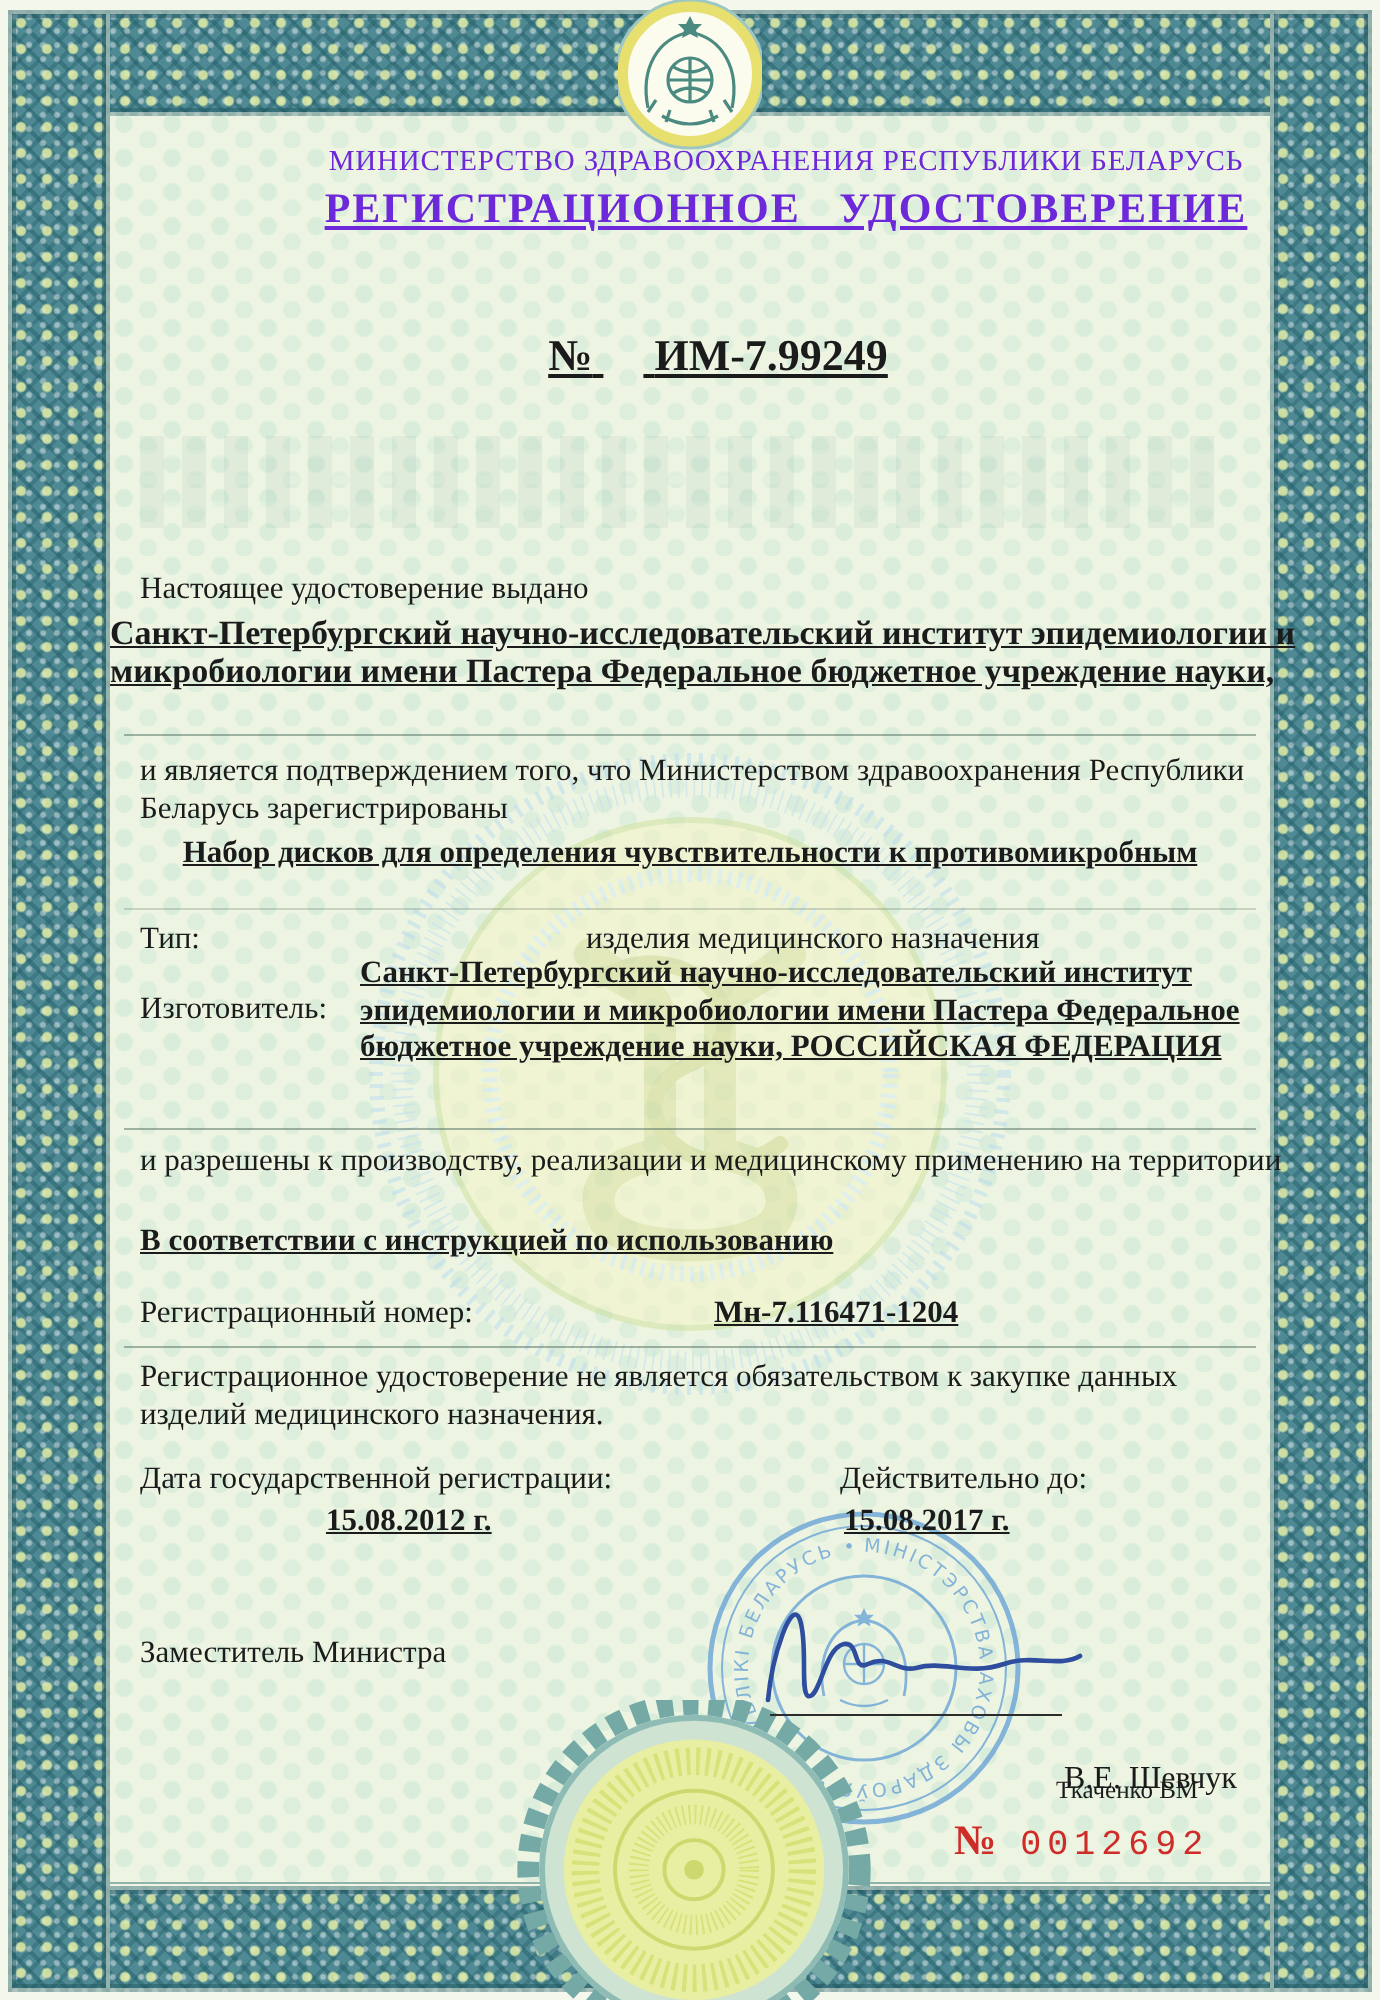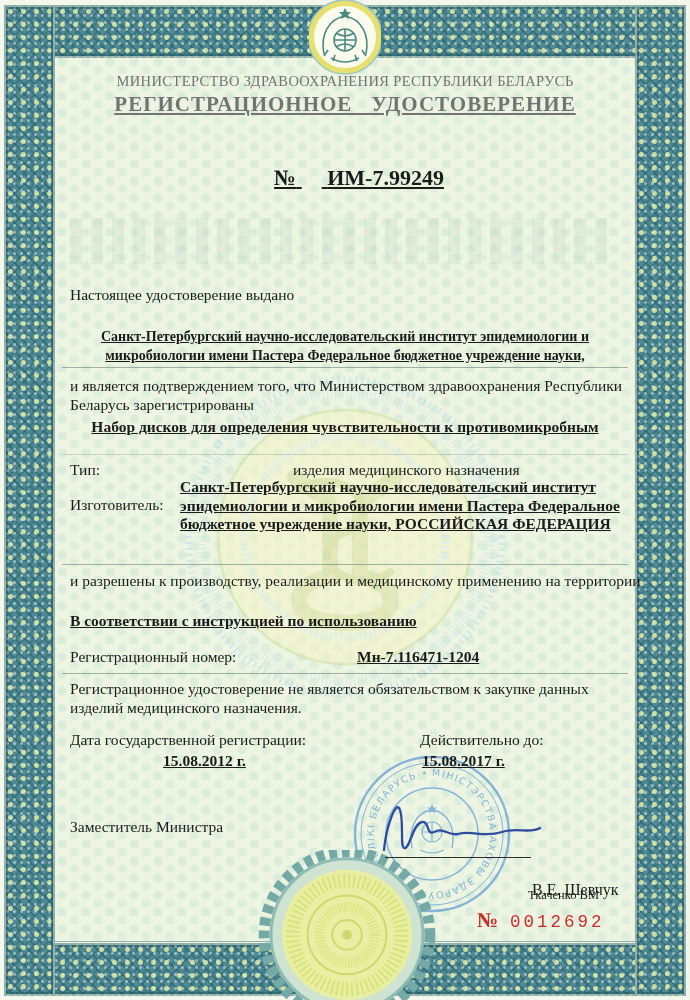--- a/index.html
+++ b/index.html
@@ -33,21 +33,21 @@
   .frame.top{left:4px;right:4px;top:5px;height:53px;}
   .frame.bottom{left:4px;right:4px;bottom:4px;height:53px;}
   .frame.left{top:5px;bottom:4px;left:4px;width:51px;}
   .frame.right{top:5px;bottom:4px;right:4px;width:51px;}
   
   .deco{position:absolute;pointer-events:none;}
   
   .t{position:absolute;font-size:15.5px;line-height:18.5px;white-space:nowrap;z-index:4;}
   .b{font-weight:bold;text-decoration:underline;}
   .center-block{left:55px;width:580px;text-align:center;}
-  .heading{color:#737373;}
+  .heading{color:#6d28d9;padding-left:48px;}
   .rule{position:absolute;left:62px;width:566px;height:1px;background:rgba(95,120,108,.55);z-index:3;}
   .ghost{
     position:absolute;left:70px;top:218px;width:540px;height:46px;z-index:1;opacity:.5;
     background-image:repeating-linear-gradient(90deg, rgba(120,165,150,.22) 0 12px, transparent 12px 21px),
                      repeating-linear-gradient(0deg, rgba(255,255,255,0) 0 9px, rgba(235,244,228,.8) 9px 13px);
   }
   .serial{display:flex;align-items:baseline;gap:12px;color:#cf2b28;}
   .serial .no{font-size:21px;font-weight:bold;}
   .serial .digits{font-family:"Liberation Mono","DejaVu Sans Mono",monospace;font-size:17.5px;letter-spacing:3px;}
   .sig-line{position:absolute;left:385px;top:857px;width:146px;height:1px;background:#2c2c2c;z-index:4;}
@@ -94,21 +94,21 @@
   <div class="t b heading center-block" style="top:95px;font-size:21px;letter-spacing:1px;word-spacing:13px">РЕГИСТРАЦИОННОЕ УДОСТОВЕРЕНИЕ</div>
 
   <div class="t b center-block" style="top:169px;font-size:22px;padding-left:14px">
     <span>№</span>
     <span style="display:inline-block;width:20px"></span>
     <span>ИМ-7.99249</span>
   </div>
 
   <div class="t" style="left:70px;top:286px">Настоящее удостоверение выдано</div>
 
-  <div class="t b center-block" style="top:328px;font-size:14px">
+  <div class="t b center-block" style="top:308px;font-size:17px">
     <div>Санкт-Петербургский научно-исследовательский институт эпидемиологии и</div>
     <div>микробиологии имени Пастера Федеральное бюджетное учреждение науки,</div>
   </div>
   <div class="rule" style="top:367px"></div>
 
   <div class="t" style="left:70px;top:377px">
     <div>и является подтверждением того, что Министерством здравоохранения Республики</div>
     <div>Беларусь зарегистрированы</div>
   </div>
 

